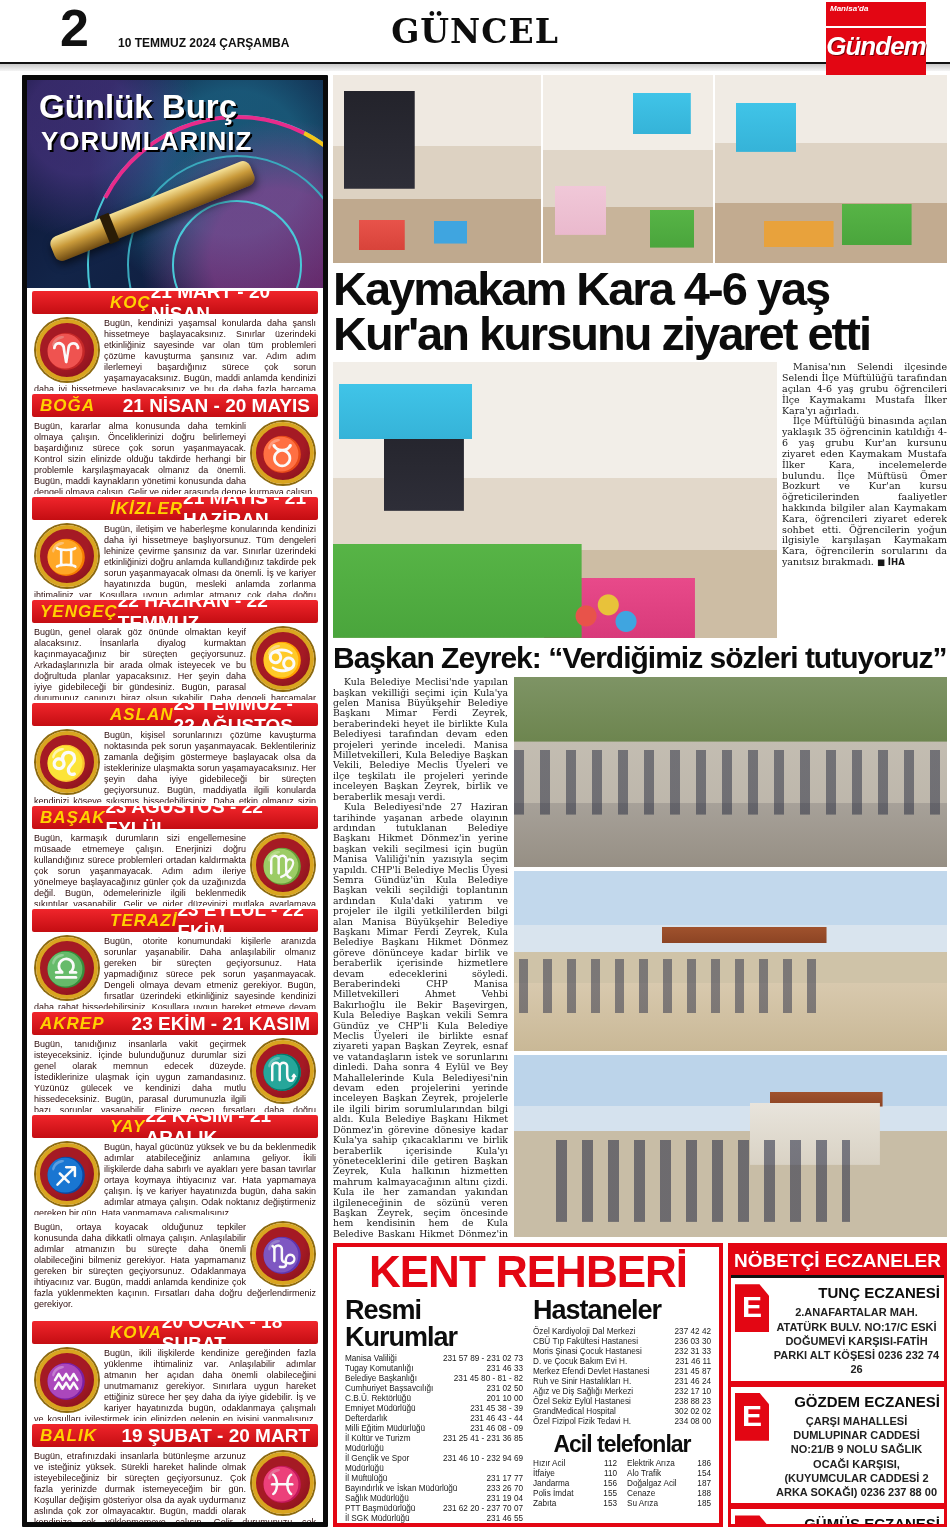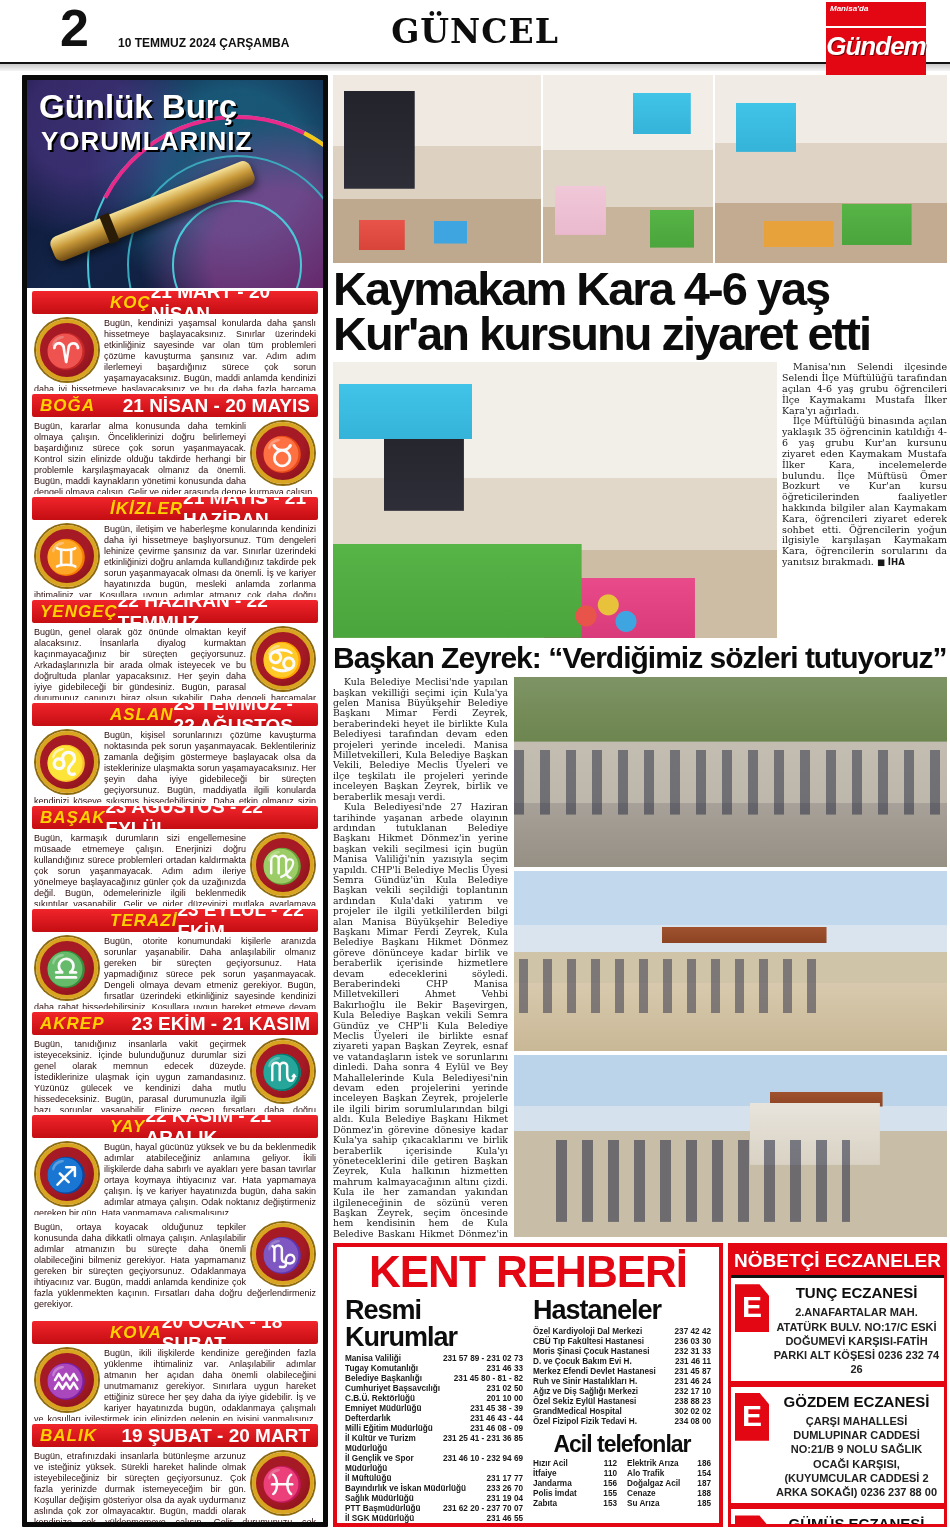--- a/index.html
+++ b/index.html
@@ -102,32 +102,32 @@
       linear-gradient(#a0522d,#8c4424) 80% 22%/26% 8% no-repeat,
       linear-gradient(180deg,#bcd4ea 0 28%, #d5e2ee 28% 42%, #c8bda6 42% 100%); }
 
   
   .bottom { display:flex; gap:5px; height:284px; }
   .kent { width:390px; border:4px solid #e30613; background:#fff; padding:2px 8px 2px 8px; overflow:hidden; }
   .kent-title { text-align:center; color:#e30613; font-weight:bold; font-size:44px; letter-spacing:-1px; line-height:1.05; }
   .kent-cols { display:flex; gap:10px; }
   .kcol { flex:1; }
   .kcol-title { font-size:27px; font-weight:bold; letter-spacing:-1px; color:#0d0d0d; margin:2px 0 3px 0; line-height:1; }
-  .krow { display:flex; justify-content:space-between; font-size:8.2px; font-weight:bold; color:#1a1a1a; line-height:1.22; }
+  .krow { display:flex; justify-content:space-between; font-size:8.2px; font-weight:normal; color:#1a1a1a; line-height:1.22; }
   .krow span:last-child { white-space:nowrap; padding-left:4px; }
   .acil-title { text-align:center; font-size:23px; font-weight:bold; letter-spacing:-1px; color:#0d0d0d; margin:6px 0 3px 0; line-height:1; }
   .acil-cols { display:flex; gap:10px; }
   .acil-cols > div { flex:1; }
 
   .eczane { width:219px; border:3px solid #e30613; background:#fff; overflow:hidden; }
   .ecz-title { background:#e30613; color:#fff; font-weight:bold; font-size:19px; letter-spacing:0; text-align:center; padding:4px 0 3px 0; border-bottom:3px solid #111; }
   .ecz-entry { display:flex; align-items:flex-start; padding:6px 4px 4px 4px; }
   .e-logo { flex:0 0 34px; height:48px; background:#e30613; color:#fff; font-weight:bold; font-size:30px; line-height:46px; text-align:center; clip-path:polygon(0 0,72% 0,100% 24%,100% 100%,0 100%); margin-right:4px; }
   .ecz-body { flex:1; text-align:center; }
-  .ecz-name { font-weight:bold; font-size:15px; color:#0d0d0d; letter-spacing:0; }
+  .ecz-name { font-weight:bold; font-size:15px; color:#0d0d0d; letter-spacing:0;text-align:right; }
   .ecz-addr { font-size:11px; font-weight:bold; color:#222; line-height:1.3; margin-top:4px; text-transform:uppercase; }
   .ecz-div { height:6px; background:#e30613; }
 </style>
 </head>
 <body>
 
 <div class="page">
 
   <header class="masthead">
     <div class="pageno">2</div>

